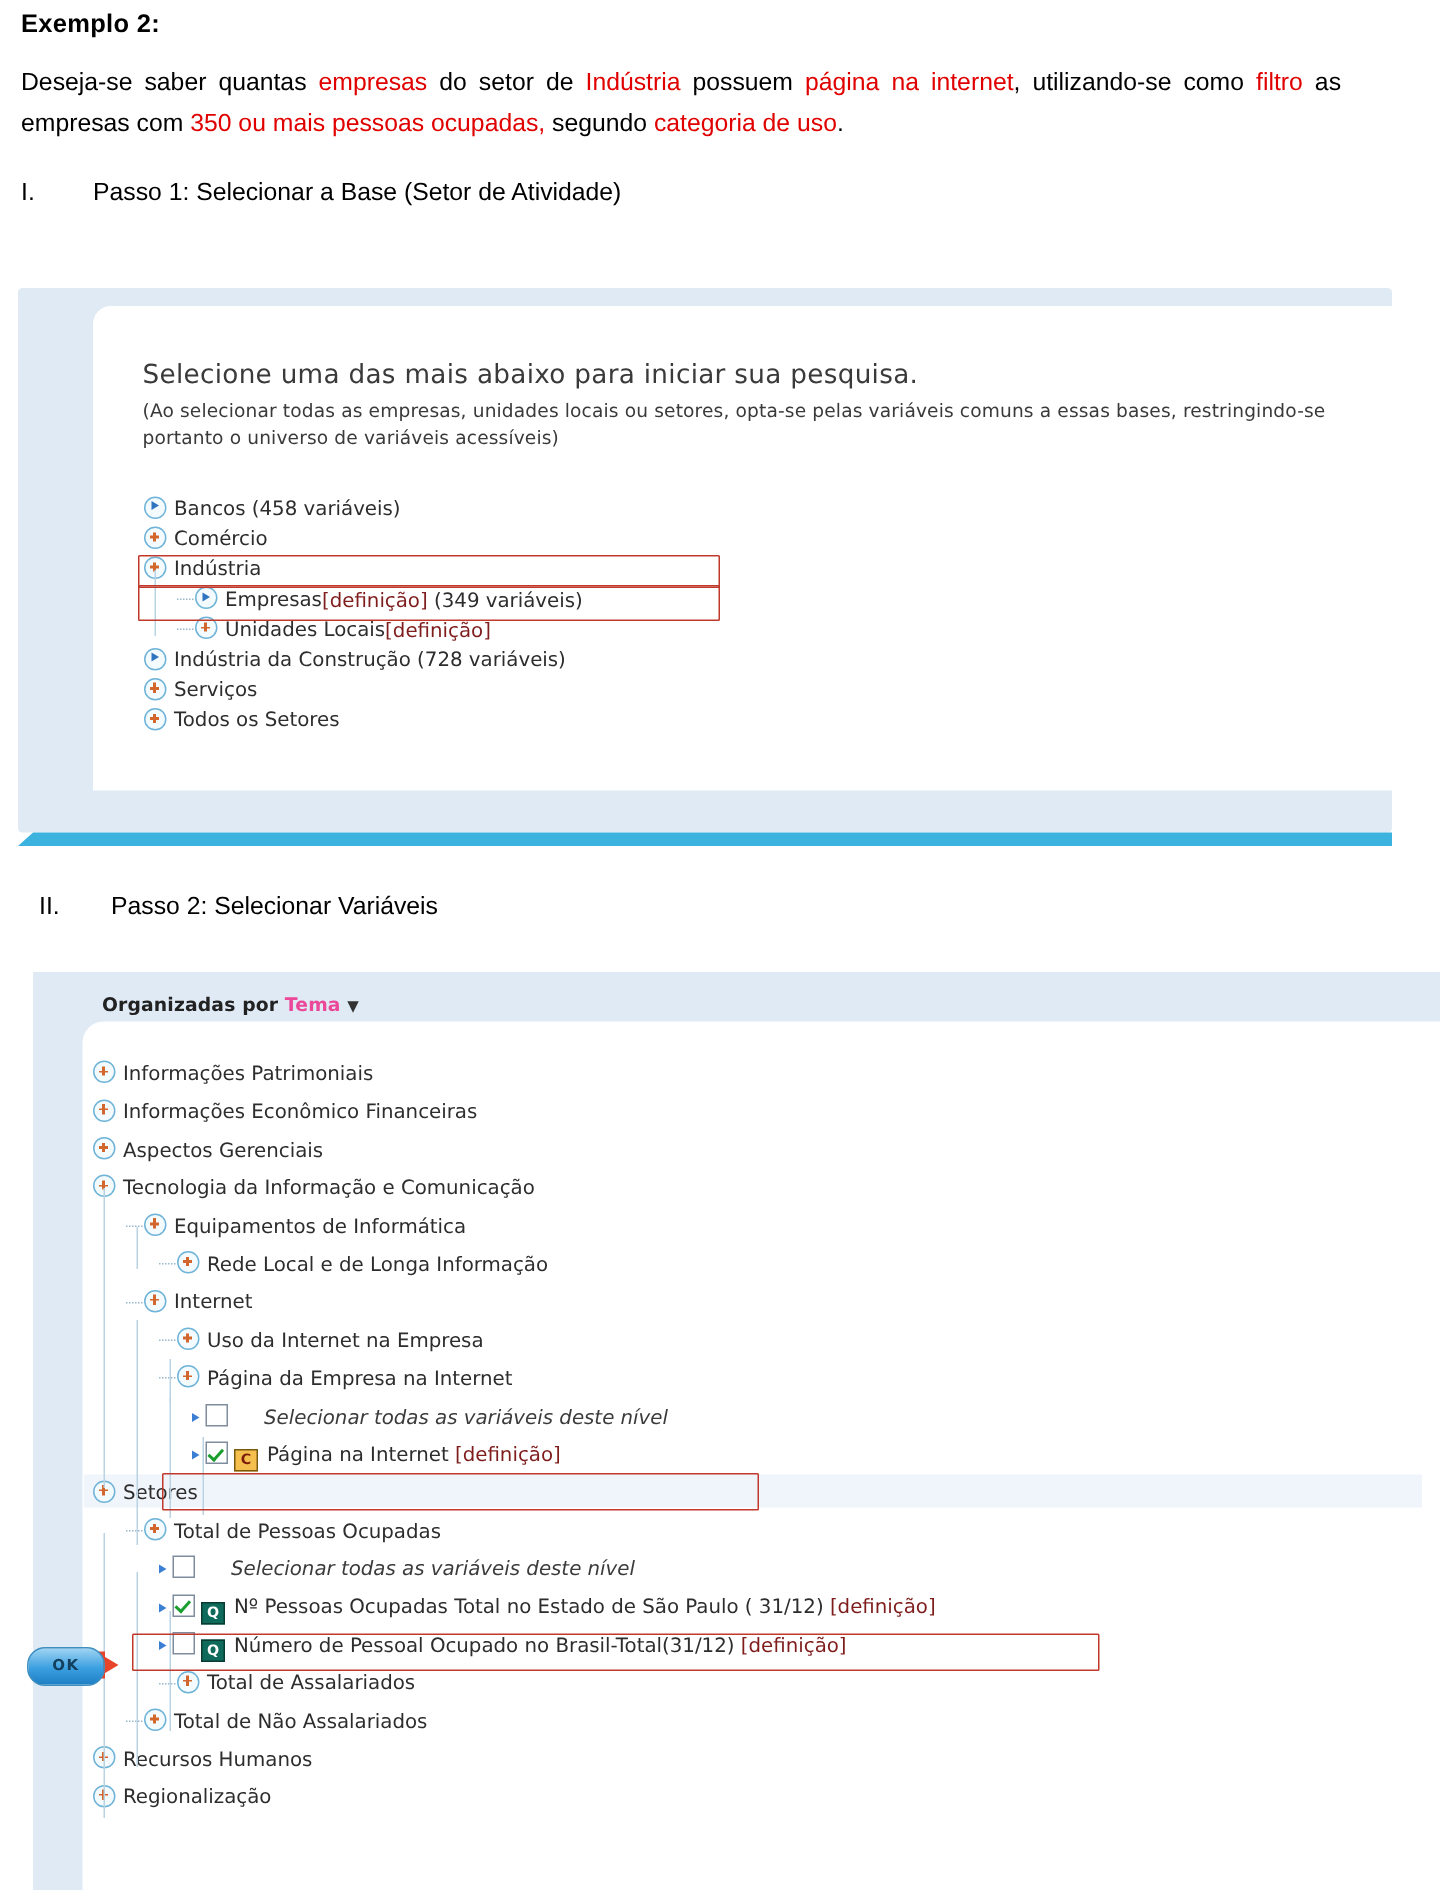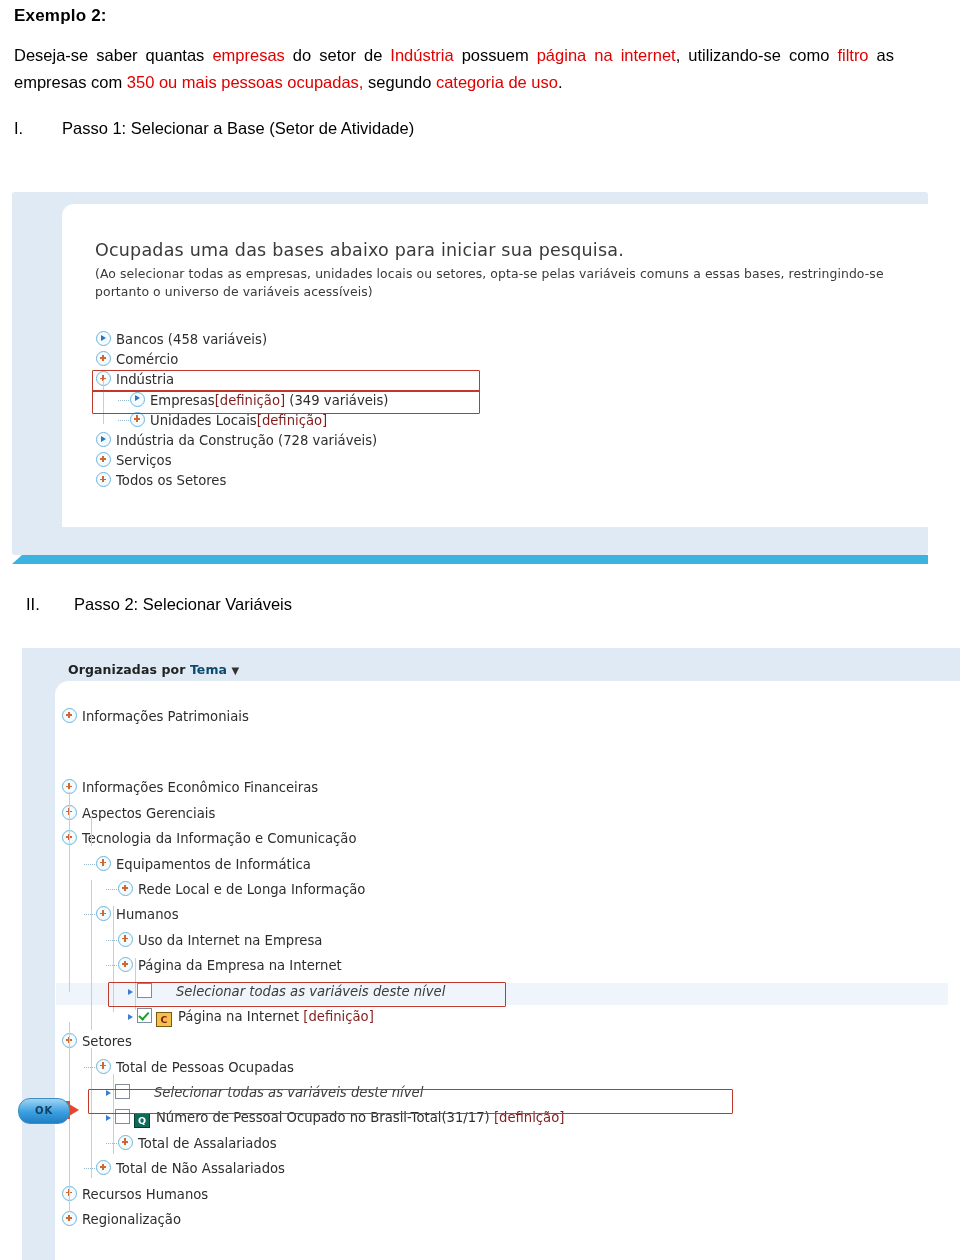--- a/index.html
+++ b/index.html
@@ -50,21 +50,21 @@
   }
   .p2-outer{
     position:absolute;left:0;top:0;width:938px;height:612px;
     background:#dfeaf5;
   }
   .p2-head{
     position:absolute;left:46px;top:14px;
     font-size:12.5px;font-weight:bold;color:#222;letter-spacing:.1px;
     font-family:"DejaVu Sans",sans-serif;
   }
-  .p2-head .tema{color:#0c4a6e;}
+  .p2-head .tema{color:#ec4899;}
   .p2-head .caret{color:#333;font-size:10px;}
   .p2-inner{
     position:absolute;left:33px;top:33px;width:905px;height:579px;
     background:#ffffff;border-top-left-radius:14px;
   }
 
   
   .prompt-title{
     position:absolute;left:95px;top:240px;
     font-family:"DejaVu Sans",sans-serif;
@@ -175,21 +175,21 @@
     <span class="txt">Passo 1: Selecionar a Base (Setor de Atividade)</span>
   </div>
 </div>
 
 <div class="panel1">
   <div class="p1-outer"></div>
   <div class="p1-inner"></div>
   <div class="p1-bar"></div>
 </div>
 
-<div class="prompt-title">Ocupadas uma das bases abaixo para iniciar sua pesquisa.</div>
+<div class="prompt-title">Selecione uma das mais abaixo para iniciar sua pesquisa.</div>
 <div class="prompt-sub">(Ao selecionar todas as empresas, unidades locais ou setores, opta-se pelas variáveis comuns a essas bases, restringindo-se portanto o universo de variáveis acessíveis)</div>
 
 <div class="tree" id="tree1" style="left:96px;top:330px;width:800px;">
     <div class="trow" style="height: 20.2px; line-height: 20.2px; padding-left: 0px;"><span class="ic arrow"></span><span class="lbl">Bancos (458 variáveis)</span></div>
     <div class="trow" style="height: 20.2px; line-height: 20.2px; padding-left: 0px;"><span class="ic plus"></span><span class="lbl">Comércio</span></div>
     <div class="trow" style="height: 20.2px; line-height: 20.2px; padding-left: 0px;"><span class="ic plus"></span><span class="lbl">Indústria</span></div>
     <div class="trow" style="height: 20.2px; line-height: 20.2px; padding-left: 22px;"><span class="stub"></span><span class="ic arrow"></span><span class="lbl">Empresas</span><span class="brk"></span><span class="defn">[definição]</span><span> (349 variáveis)</span></div>
     <div class="trow" style="height: 20.2px; line-height: 20.2px; padding-left: 22px;"><span class="stub"></span><span class="ic plus"></span><span class="lbl">Unidades Locais</span><span class="brk"></span><span class="defn">[definição]</span></div>
     <div class="trow" style="height: 20.2px; line-height: 20.2px; padding-left: 0px;"><span class="ic arrow"></span><span class="lbl">Indústria da Construção (728 variáveis)</span></div>
     <div class="trow" style="height: 20.2px; line-height: 20.2px; padding-left: 0px;"><span class="ic plus"></span><span class="lbl">Serviços</span></div>
@@ -213,34 +213,35 @@
     <span>Organizadas por </span><span class="tema">Tema</span>
     <span class="caret">▼</span>
   </div>
   <div class="p2-inner"></div>
 </div>
 
 <div class="rowhl" style="left:56px;top:983px;width:892px;height:22px;"></div>
 
 <div class="tree" id="tree2" style="left:62px;top:704px;width:880px;">
     <div class="trow" style="height: 25.4px; line-height: 25.4px; padding-left: 0px;"><span class="ic plus"></span><span class="lbl">Informações Patrimoniais</span></div>
-    <div class="trow" style="height: 25.4px; line-height: 25.4px; padding-left: 0px; margin-top: 46px;"><span class="ic plus"></span><span class="lbl">Informações Econômico Financeiras</span></div>
+    <div class="trow" style="height: 25.4px; line-height: 25.4px; padding-left: 0px;"><span class="ic plus"></span><span class="lbl">Informações Econômico Financeiras</span></div>
     <div class="trow" style="height: 25.4px; line-height: 25.4px; padding-left: 0px;"><span class="ic plus"></span><span class="lbl">Aspectos Gerenciais</span></div>
     <div class="trow" style="height: 25.4px; line-height: 25.4px; padding-left: 0px;"><span class="ic plus"></span><span class="lbl">Tecnologia da Informação e Comunicação</span></div>
     <div class="trow" style="height: 25.4px; line-height: 25.4px; padding-left: 22px;"><span class="stub"></span><span class="ic plus"></span><span class="lbl">Equipamentos de Informática</span></div>
     <div class="trow" style="height: 25.4px; line-height: 25.4px; padding-left: 44px;"><span class="stub"></span><span class="ic plus"></span><span class="lbl">Rede Local e de Longa Informação</span></div>
-    <div class="trow" style="height: 25.4px; line-height: 25.4px; padding-left: 22px;"><span class="stub"></span><span class="ic plus"></span><span class="lbl">Humanos</span></div>
+    <div class="trow" style="height: 25.4px; line-height: 25.4px; padding-left: 22px;"><span class="stub"></span><span class="ic plus"></span><span class="lbl">Internet</span></div>
     <div class="trow" style="height: 25.4px; line-height: 25.4px; padding-left: 44px;"><span class="stub"></span><span class="ic plus"></span><span class="lbl">Uso da Internet na Empresa</span></div>
     <div class="trow" style="height: 25.4px; line-height: 25.4px; padding-left: 44px;"><span class="stub"></span><span class="ic plus"></span><span class="lbl">Página da Empresa na Internet</span></div>
     <div class="trow" style="height: 25.4px; line-height: 25.4px; padding-left: 66px;"><span class="tri"></span><span class="cb"></span><span style="display: inline-block; width: 20px;"></span><span class="lbl ital">Selecionar todas as variáveis deste nível</span></div>
     <div class="trow" style="height: 25.4px; line-height: 25.4px; padding-left: 66px;"><span class="tri"></span><span class="cb on"></span><span class="badge c">C</span><span class="lbl">Página na Internet </span><span class="brk"></span><span class="defn">[definição]</span></div>
     <div class="trow" style="height: 25.4px; line-height: 25.4px; padding-left: 0px;"><span class="ic plus"></span><span class="lbl">Setores</span></div>
     <div class="trow" style="height: 25.4px; line-height: 25.4px; padding-left: 22px;"><span class="stub"></span><span class="ic plus"></span><span class="lbl">Total de Pessoas Ocupadas</span></div>
     <div class="trow" style="height: 25.4px; line-height: 25.4px; padding-left: 44px;"><span class="tri"></span><span class="cb"></span><span style="display: inline-block; width: 20px;"></span><span class="lbl ital">Selecionar todas as variáveis deste nível</span></div>
-    <div class="trow" style="height: 25.4px; line-height: 25.4px; padding-left: 44px;"><span class="tri"></span><span class="cb"></span><span class="badge q">Q</span><span class="lbl">Número de Pessoal Ocupado no Brasil-Total(31/17) </span><span class="brk"></span><span class="defn">[definição]</span></div>
+    <div class="trow" style="height: 25.4px; line-height: 25.4px; padding-left: 44px;"><span class="tri"></span><span class="cb on"></span><span class="badge q">Q</span><span class="lbl">Nº Pessoas Ocupadas Total no Estado de São Paulo ( 31/12) </span><span class="brk"></span><span class="defn">[definição]</span></div>
+    <div class="trow" style="height: 25.4px; line-height: 25.4px; padding-left: 44px;"><span class="tri"></span><span class="cb"></span><span class="badge q">Q</span><span class="lbl">Número de Pessoal Ocupado no Brasil-Total(31/12) </span><span class="brk"></span><span class="defn">[definição]</span></div>
     <div class="trow" style="height: 25.4px; line-height: 25.4px; padding-left: 44px;"><span class="stub"></span><span class="ic plus"></span><span class="lbl">Total de Assalariados</span></div>
     <div class="trow" style="height: 25.4px; line-height: 25.4px; padding-left: 22px;"><span class="stub"></span><span class="ic plus"></span><span class="lbl">Total de Não Assalariados</span></div>
     <div class="trow" style="height: 25.4px; line-height: 25.4px; padding-left: 0px;"><span class="ic plus"></span><span class="lbl">Recursos Humanos</span></div>
     <div class="trow" style="height: 25.4px; line-height: 25.4px; padding-left: 0px;"><span class="ic plus"></span><span class="lbl">Regionalização</span></div>
     <div class="vline" style="left: 7px; top: 88px; height: 200px;"></div>
     <div class="vline" style="left: 29px; top: 114px; height: 28px;"></div>
     <div class="vline" style="left: 29px; top: 176px; height: 150px;"></div>
     <div class="vline" style="left: 51px; top: 202px; height: 28px;"></div>
     <div class="vline" style="left: 51px; top: 228px; height: 80px;"></div>
     <div class="vline" style="left: 73px; top: 254px; height: 52px;"></div>

